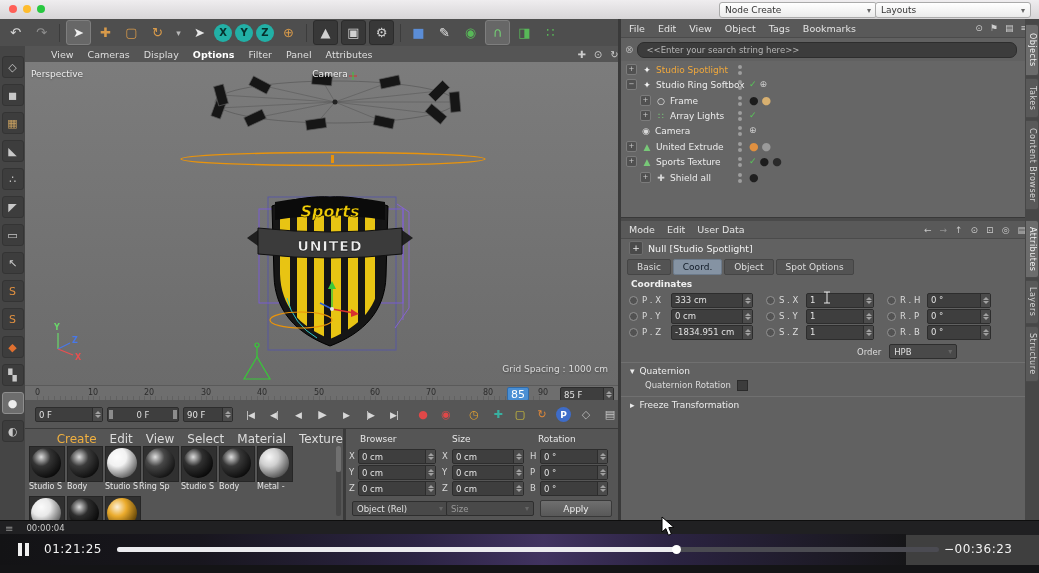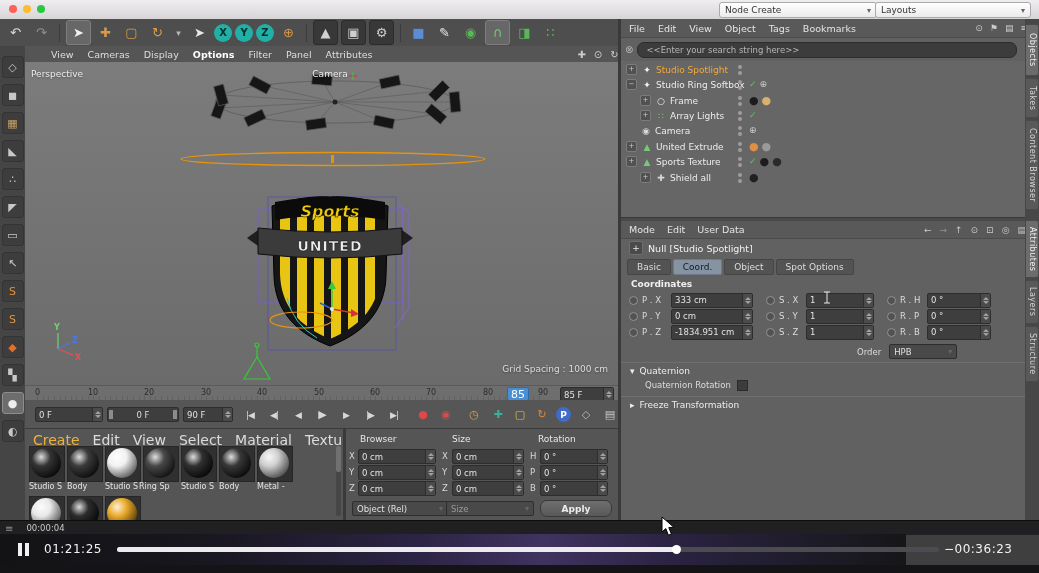--- a/index.html
+++ b/index.html
@@ -54,36 +54,36 @@
   .stp .up{border-bottom:3px solid #a0a0a0;}
   .stp .dn{border-top:3px solid #a0a0a0;}
   .range{position:absolute;height:13px;background:#3e3e3e;border:1px solid #2d2d2d;border-radius:2px;display:flex;align-items:center;justify-content:space-between;font-size:8.5px;color:#ddd;}
   .rh{width:4px;height:9px;background:#8c8c8c;margin:0 1px;}
   .tbtn{position:absolute;top:6px;width:22px;height:17px;display:flex;align-items:center;justify-content:center;color:#d8d8d8;font-size:9px;letter-spacing:-1px;}
   .rbtn{position:absolute;top:5px;width:20px;height:18px;display:flex;align-items:center;justify-content:center;font-size:11px;}
   .rbtn.blue{background:#3e6cc8;border-radius:50%;width:15px;height:15px;top:7px;font-size:9px;font-weight:bold;}
 
   
   .matman{background:#555;border-top:1px solid #3a3a3a;overflow:hidden;}
-  .mm-menu{display:flex;gap:13px;padding:3px 0 0 8px;font-size:14px;color:#dcdcdc;}
+  .mm-menu{display:flex;gap:13px;padding:3px 0 0 8px;font-size:12px;color:#dcdcdc;justify-content:flex-end;}
   .mm-menu .accent{color:#f0b040;}
   .mtile{position:absolute;width:34px;height:34px;background:#303030;border:1px solid #262626;}
   .sphere{width:30px;height:30px;border-radius:50%;margin:1px;
     background-image:radial-gradient(circle at 34% 30%,rgba(255,255,255,.85),rgba(255,255,255,.12) 32%,rgba(0,0,0,.6) 78%);}
   .mlabel{position:absolute;width:36px;font-size:8px;color:#e4e4e4;overflow:hidden;white-space:nowrap;}
   .mscroll{position:absolute;right:2px;top:17px;width:5px;height:70px;background:#464646;border-radius:2px;}
   .mthumb{width:5px;height:26px;background:#707070;border-radius:2px;}
 
   
   .coordman{background:#555;border-top:1px solid #3a3a3a;border-left:1px solid #3a3a3a;font-size:8.5px;color:#e0e0e0;}
   .cm-head{position:absolute;top:5px;font-size:9px;color:#e8e8e8;}
   .clabel{position:absolute;color:#d8d8d8;}
   .dd{position:absolute;height:13px;background:#494949;border:1px solid #2e2e2e;border-radius:2px;display:flex;align-items:center;justify-content:space-between;padding:0 4px;font-size:8.5px;color:#e0e0e0;}
   .dd.dim span:first-child{color:#9a9a9a;}
-  .btn{position:absolute;height:15px;background:linear-gradient(#6f6f6f,#585858);border:1px solid #393939;border-radius:7px;display:flex;align-items:center;justify-content:center;font-size:9px;color:#ececec;font-weight:bold;}
+  .btn{position:absolute;height:15px;background:linear-gradient(#6f6f6f,#585858);border:1px solid #393939;border-radius:2px;display:flex;align-items:center;justify-content:center;font-size:9px;color:#ececec;}
 
   
   .rpanel{background:#616161;border-left:1px solid #3a3a3a;}
   .om-menu{position:absolute;left:0;top:0;width:100%;height:18px;background:#595959;border-bottom:1px solid #4b4b4b;display:flex;gap:13px;align-items:center;padding-left:8px;font-size:9.5px;color:#e4e4e4;}
   .om-right{position:absolute;right:6px;top:0;height:18px;display:flex;gap:7px;align-items:center;font-size:9px;color:#ccc;}
   .srch{position:absolute;left:4px;top:23px;width:392px;height:15px;display:flex;align-items:center;gap:4px;}
   .srch .ic{color:#b2b2b2;font-size:10px;}
   .srch .box{flex:1;height:14px;background:#3c3c3c;border:1px solid #2d2d2d;border-radius:7px;color:#b6b6b6;font-size:8.5px;display:flex;align-items:center;padding-left:8px;}
   .omtree{position:absolute;left:0;top:42px;width:100%;height:156px;background:#666;}
   .omrow{position:absolute;left:0;width:100%;height:15px;display:flex;align-items:center;padding-left:5px;font-size:9px;color:#ececec;}

